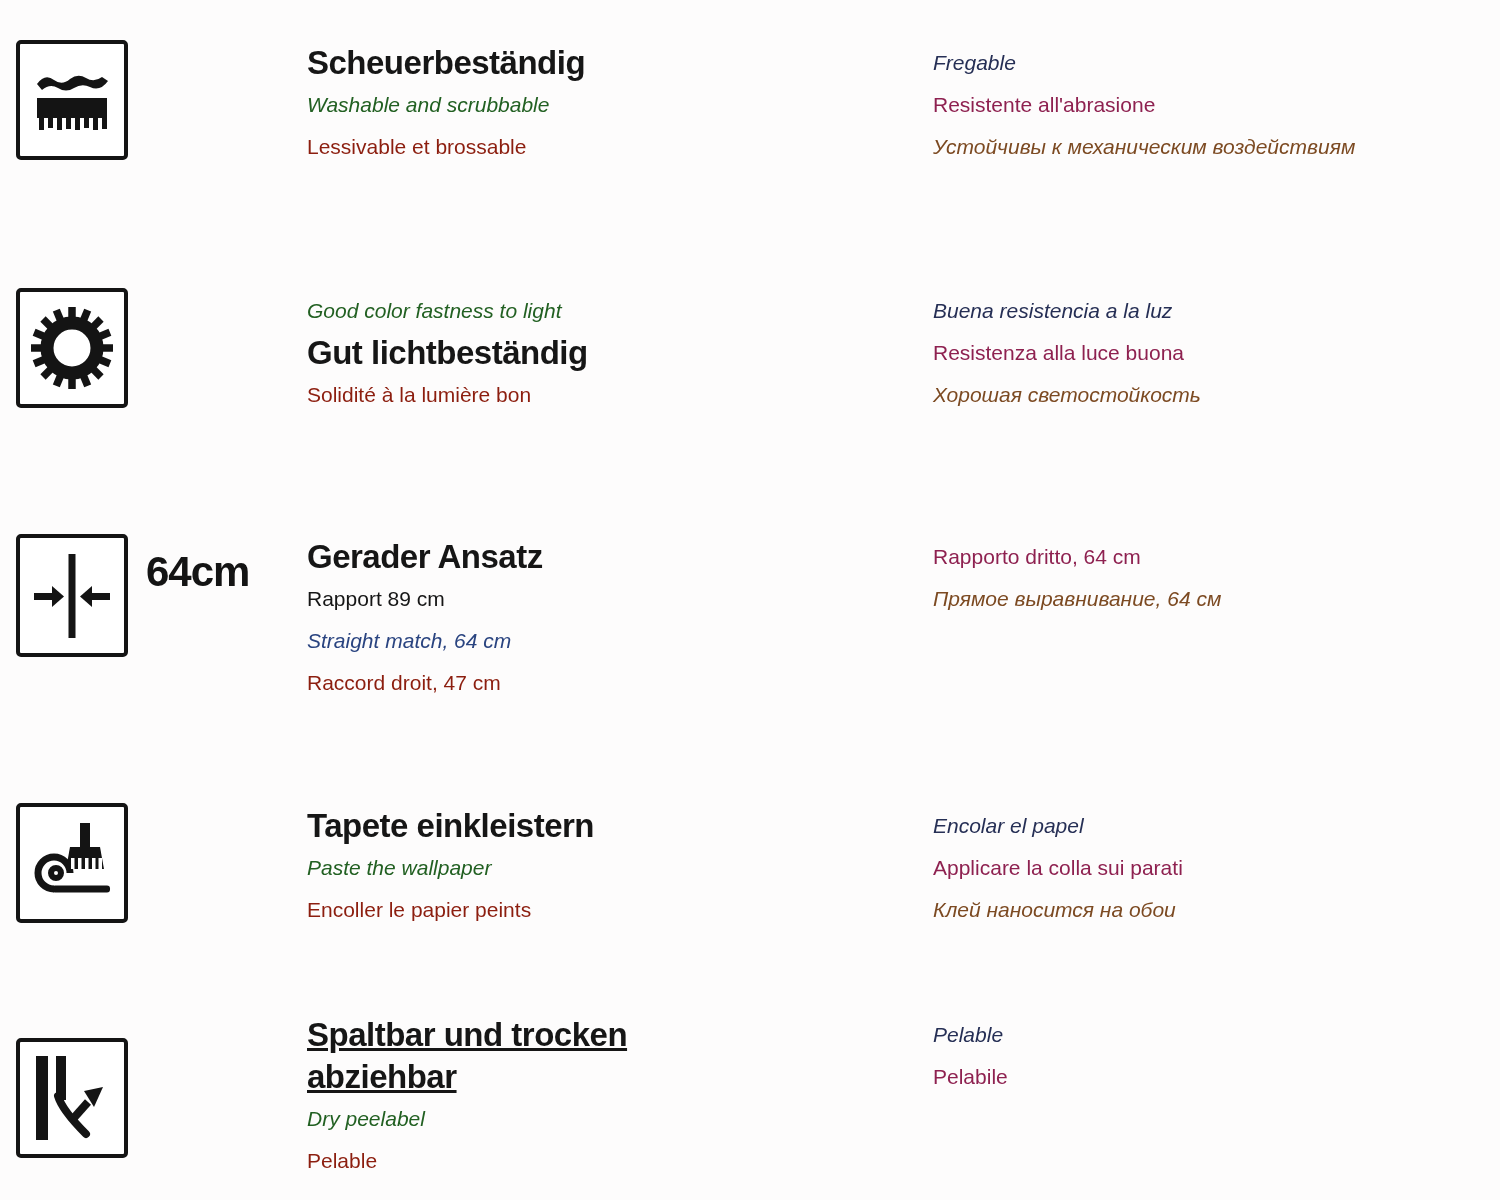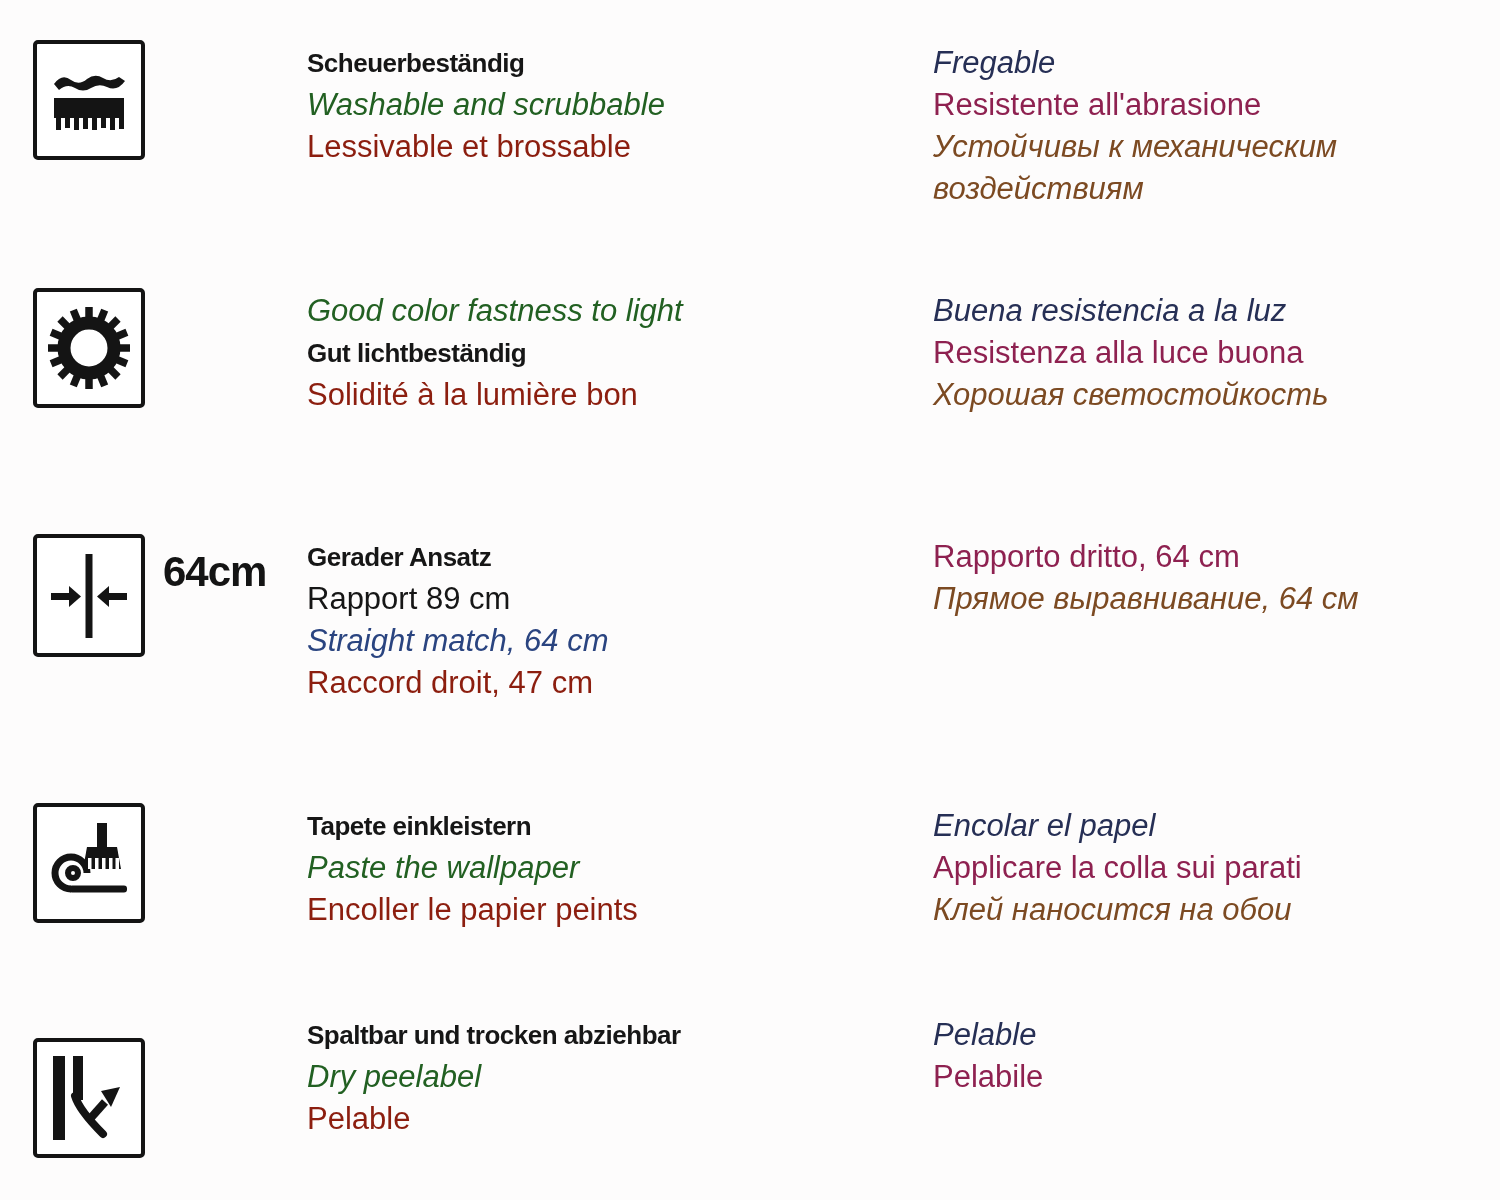--- a/index.html
+++ b/index.html
@@ -10,46 +10,46 @@
     color:#161616;
     overflow:hidden;
     position:relative;
   }
   .row{position:absolute;left:0;display:flex;align-items:flex-start;width:1500px;}
   .row1{top:40px;}
   .row2{top:288px;}
   .row3{top:534px;}
   .row4{top:803px;}
   .row5{top:1012px;}
-  .icon-cell{flex:0 0 307px;padding-left:33px;box-sizing:border-box;display:flex;align-items:flex-start;}
+  .icon-cell{flex:0 0 307px;padding-left:16px;box-sizing:border-box;display:flex;align-items:flex-start;}
   .icon-box{
     width:104px;height:112px;
     border:4px solid #141414;border-radius:5px;
     background:#fff;
     display:flex;align-items:center;justify-content:center;
   }
   .row3 .icon-box{height:115px;}
   .row5 .icon-box{margin-top:26px;}
   .icon-box svg{display:block;}
   .icon-size-label{
     font-weight:bold;font-size:42px;letter-spacing:-1px;
     margin:14px 0 0 18px;color:#141414;
   }
   .col-mid{flex:0 0 626px;box-sizing:border-box;padding-top:2px;}
   .col-right{flex:0 0 560px;box-sizing:border-box;padding-top:2px;}
-  .line{font-size:31px;line-height:42px;white-space:normal;}
-  .t-de{font-weight:bold;font-size:26px;letter-spacing:-0.5px;color:var(--c-de);}
+  .line{font-size:21px;line-height:42px;white-space:normal;}
+  .t-de{font-weight:bold;font-size:33px;letter-spacing:-0.5px;color:var(--c-de);}
   .t-plain{color:var(--c-de);}
   .t-en{font-style:italic;color:var(--c-en);}
   .t-enb{font-style:italic;color:var(--c-enb);}
   .t-fr{color:var(--c-fr);}
   .t-es{font-style:italic;color:var(--c-es);}
   .t-it{color:var(--c-it);}
   .t-ru{font-style:italic;color:var(--c-ru);}
-  .w-narrow{max-width:460px;}
+  .w-narrow{max-width:460px;text-decoration:underline;}
   .w-ru-narrow{max-width:480px;}
   .w-ru-narrow2{max-width:430px;}
 </style>
 </head>
 <body style="--c-de: #161616; --c-en: #226022; --c-enb: #2a4480; --c-fr: #8c1e0f; --c-es: #262f55; --c-it: #8e2150; --c-ru: #7c4a22;">
 
 <div class="row row1">
   <div class="icon-cell">
     <div class="icon-box">
       <svg width="96" height="104" viewBox="0 0 96 104" xmlns="http://www.w3.org/2000/svg">

